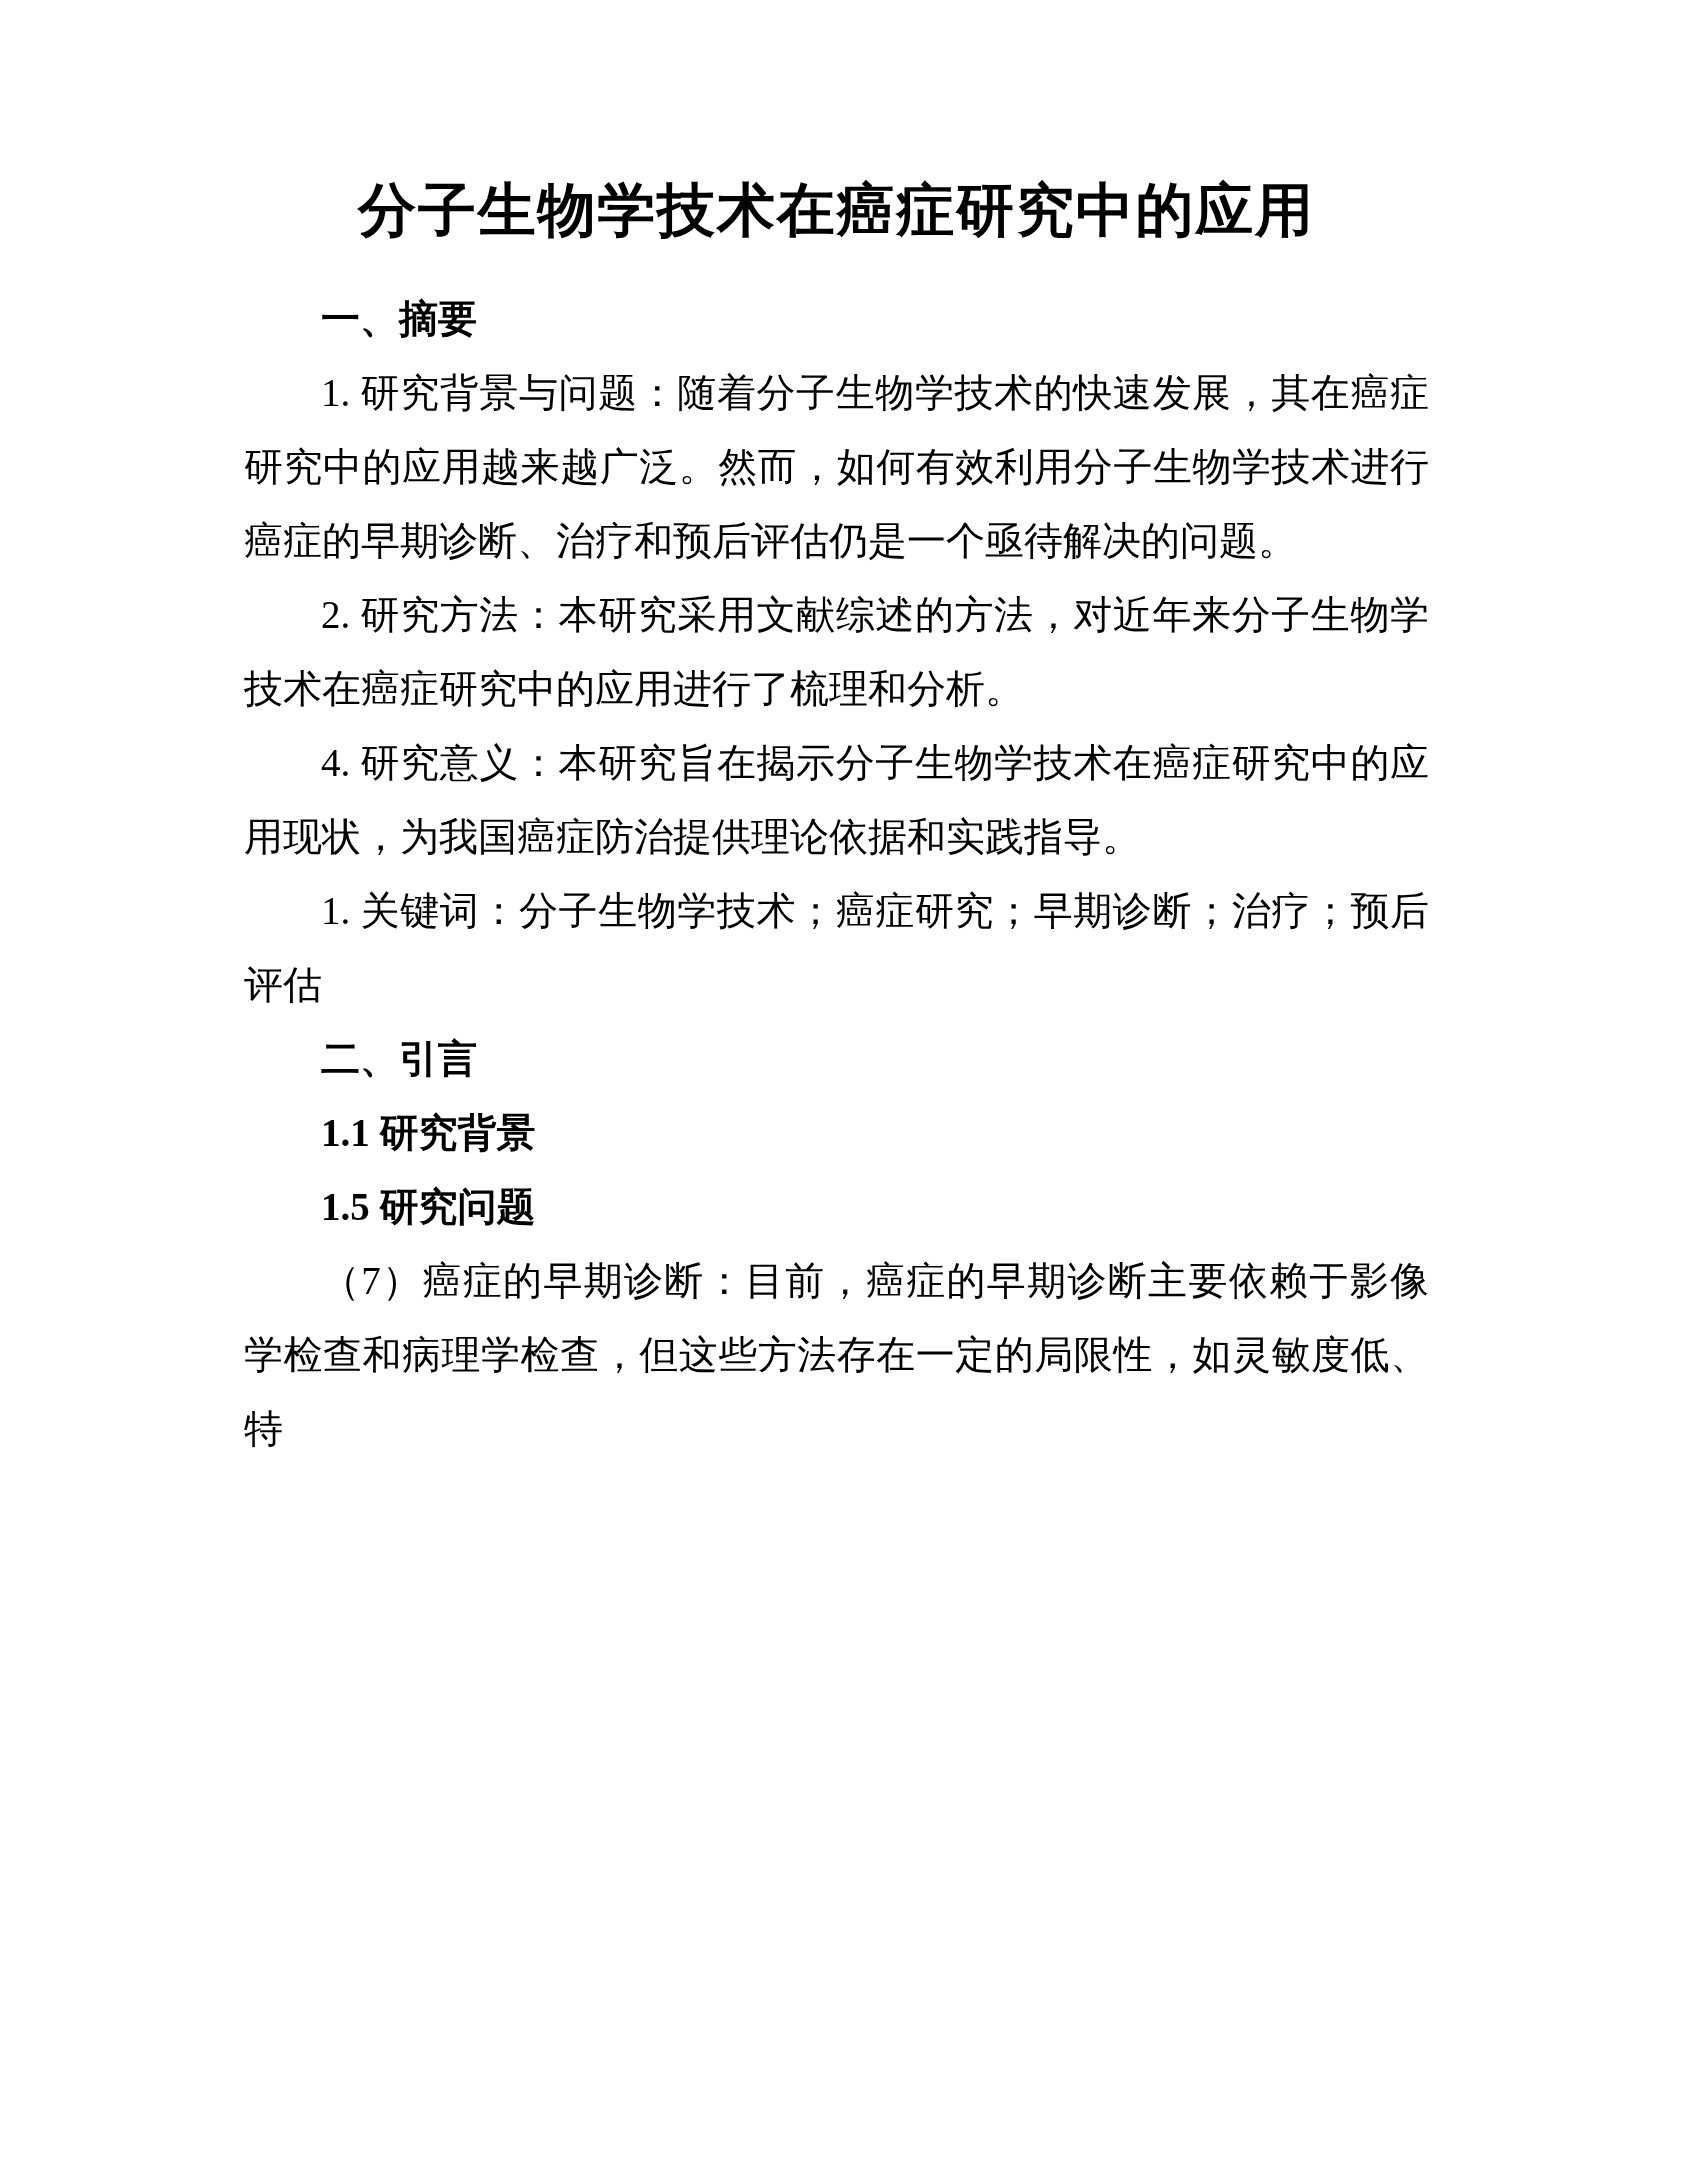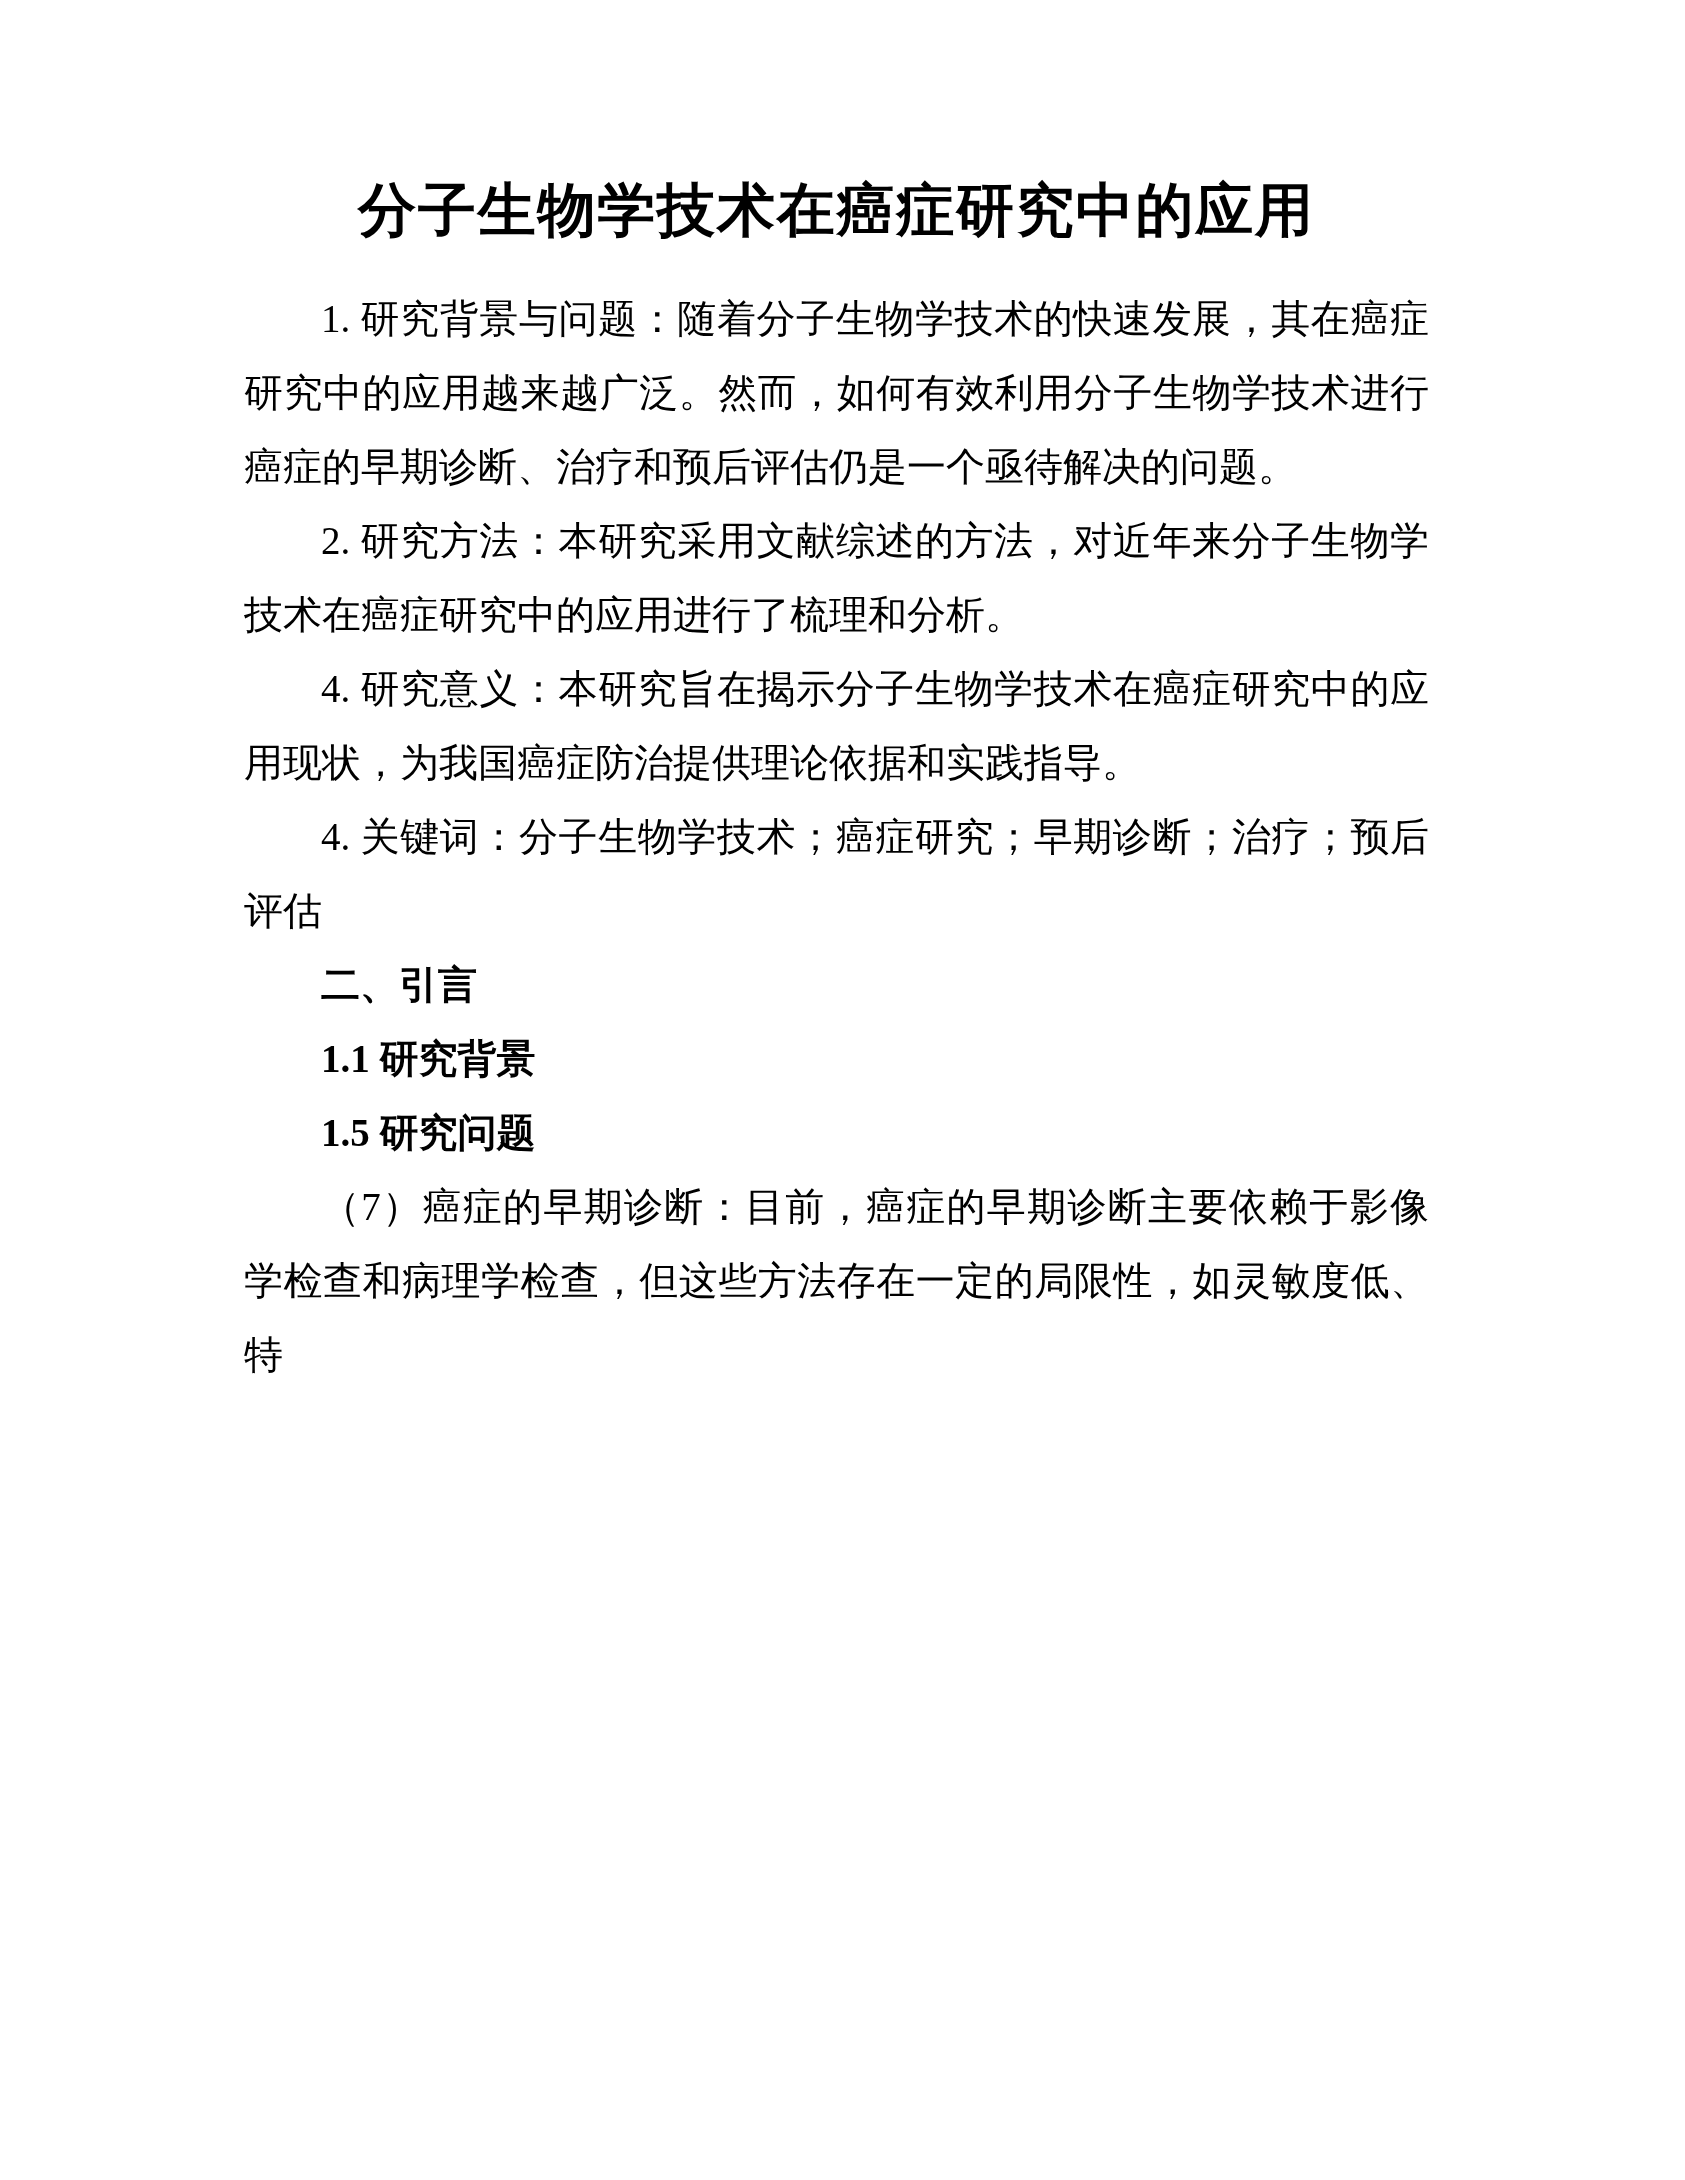--- a/index.html
+++ b/index.html
@@ -40,28 +40,29 @@
     font-weight: 700;
   }
 </style>
 </head>
 <body>
 
 <div class="page">
 
   <h1 class="doc-title">分子生物学技术在癌症研究中的应用</h1>
 
+  <p class="block heading">一、摘要</p>
 
   <p class="block">1. 研究背景与问题：随着分子生物学技术的快速发展，其在癌症研究中的应用越来越广泛。然而，如何有效利用分子生物学技术进行癌症的早期诊断、治疗和预后评估仍是一个亟待解决的问题。</p>
 
   <p class="block">2. 研究方法：本研究采用文献综述的方法，对近年来分子生物学技术在癌症研究中的应用进行了梳理和分析。</p>
 
   <p class="block">4. 研究意义：本研究旨在揭示分子生物学技术在癌症研究中的应用现状，为我国癌症防治提供理论依据和实践指导。</p>
 
-  <p class="block">4. 关键词：分子生物学技术；癌症研究；早期诊断；治疗；预后评估</p>
+  <p class="block">1. 关键词：分子生物学技术；癌症研究；早期诊断；治疗；预后评估</p>
 
   <p class="block heading">二、引言</p>
 
   <p class="block subheading">1.1 研究背景</p>
 
 
   <p class="block subheading">1.5 研究问题</p>
 
   <p class="block">（7）癌症的早期诊断：目前，癌症的早期诊断主要依赖于影像学检查和病理学检查，但这些方法存在一定的局限性，如灵敏度低、特</p>
 

